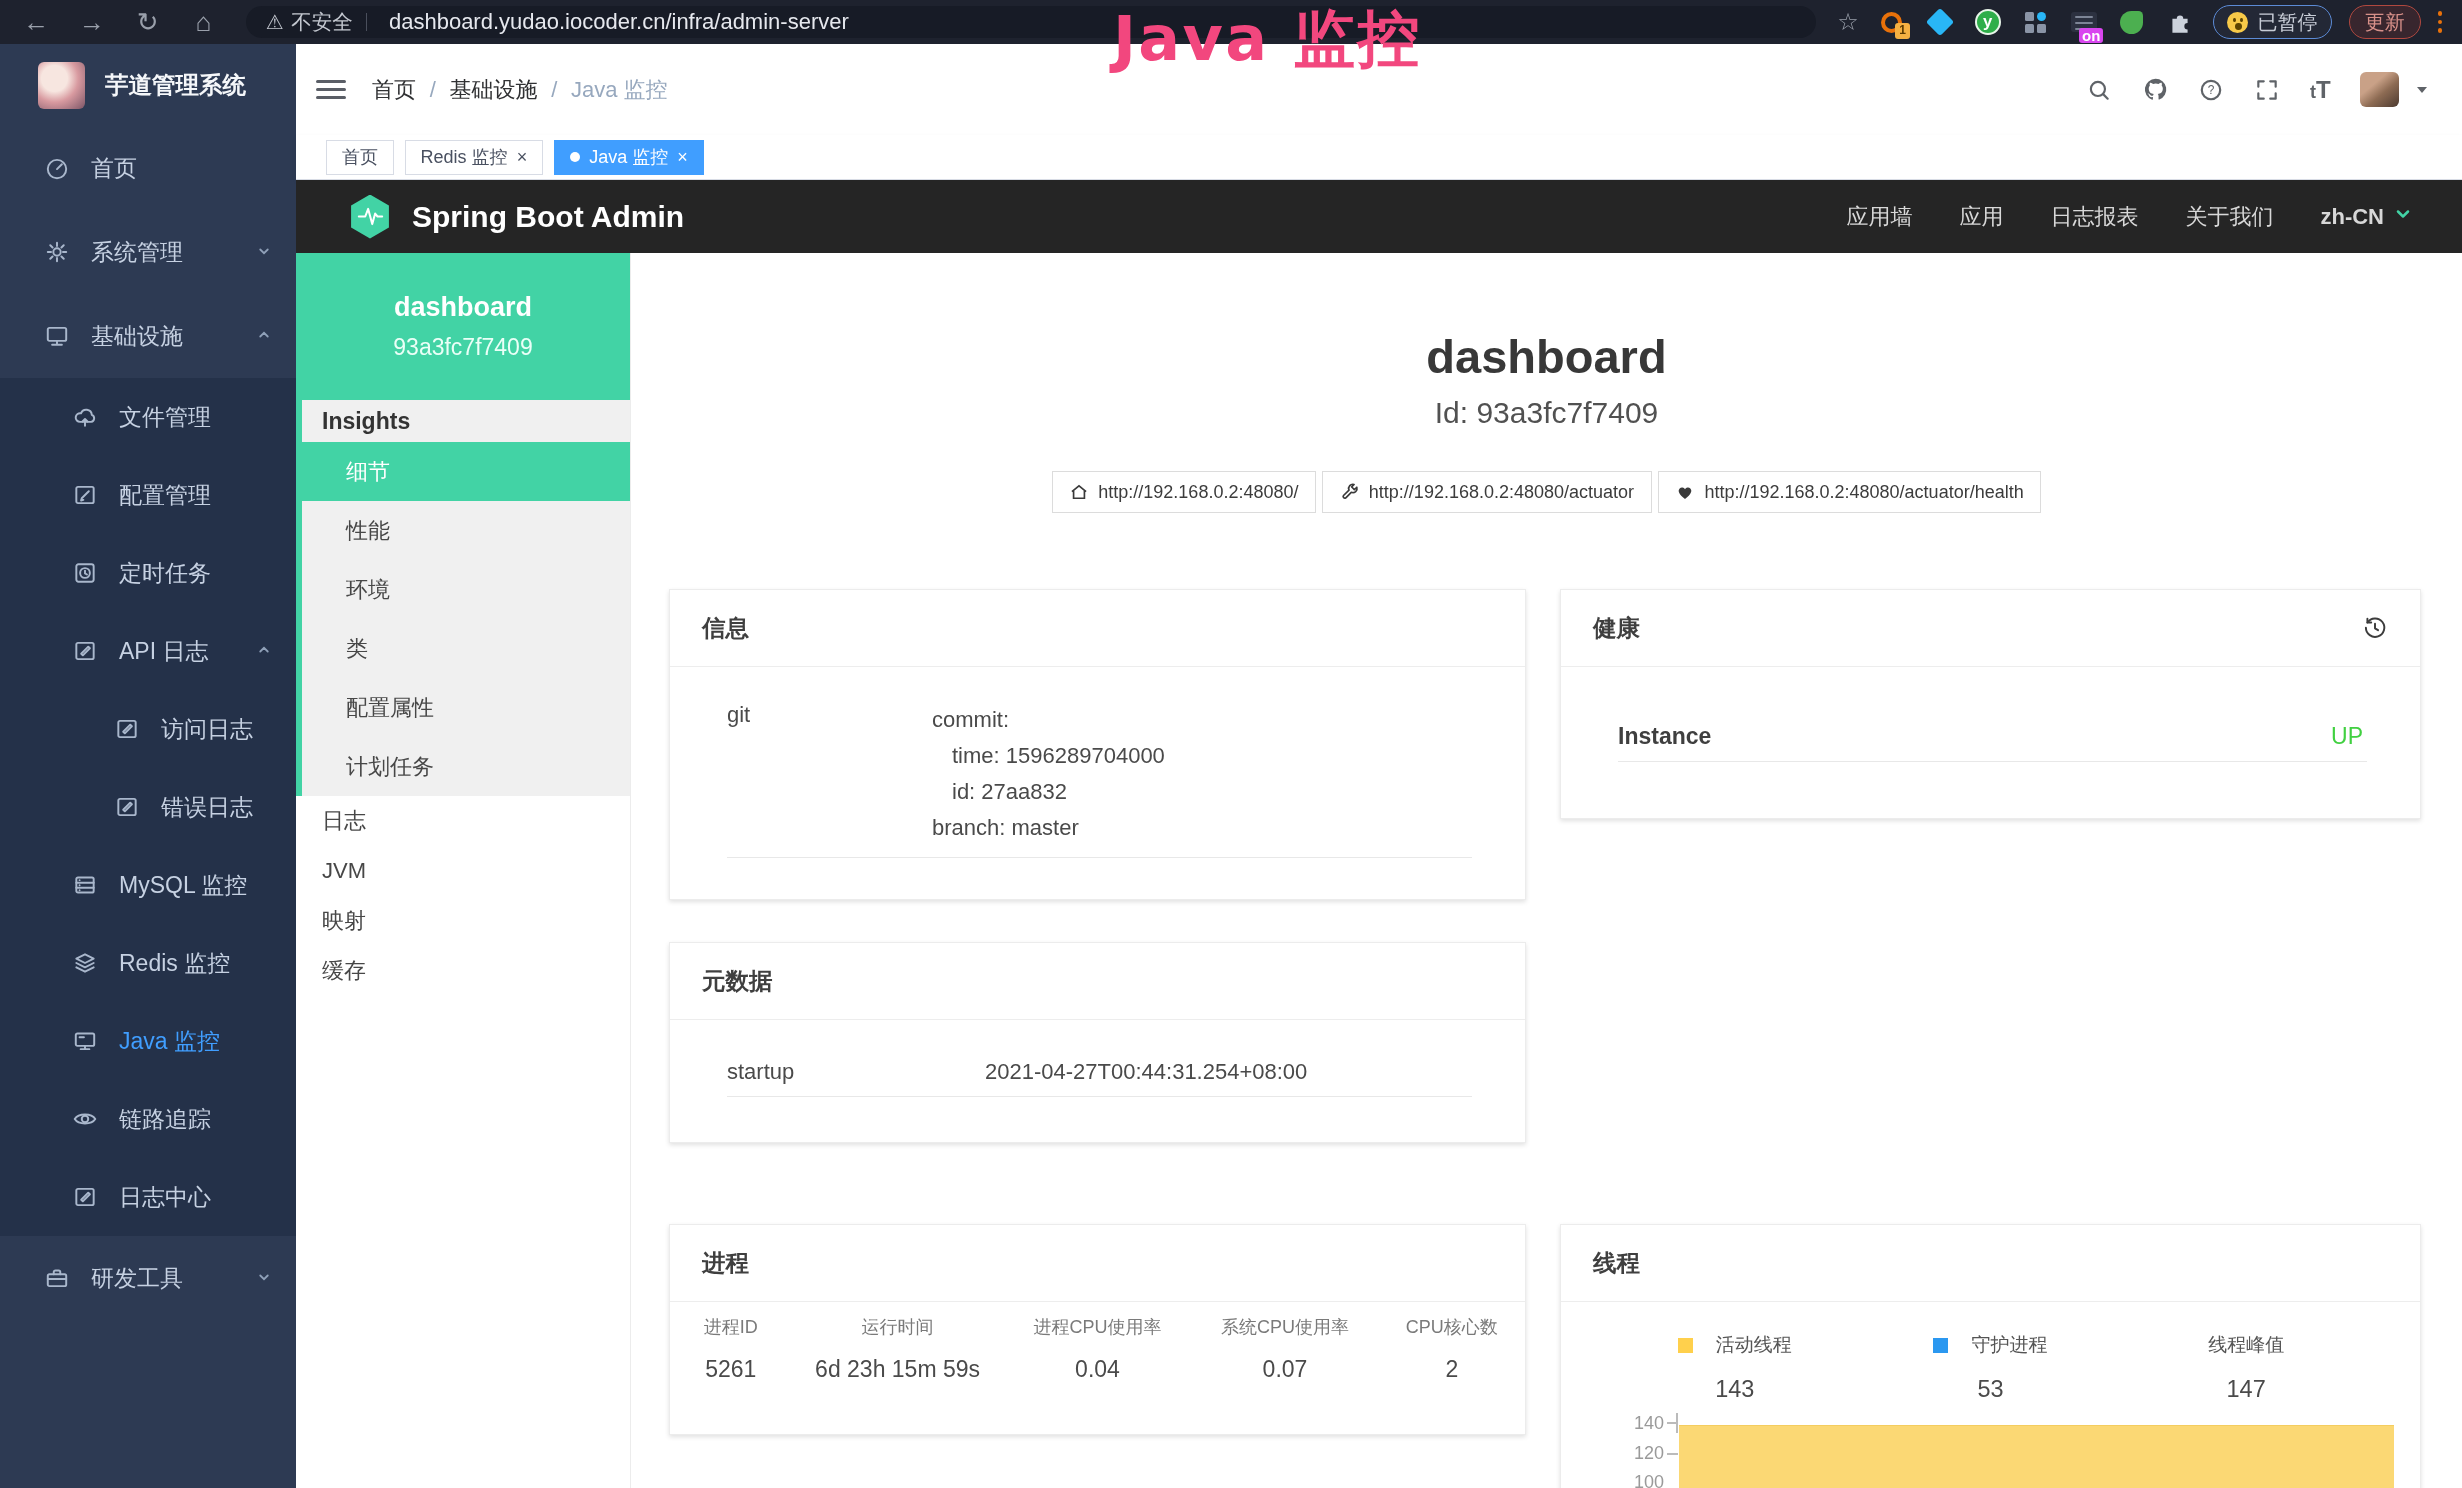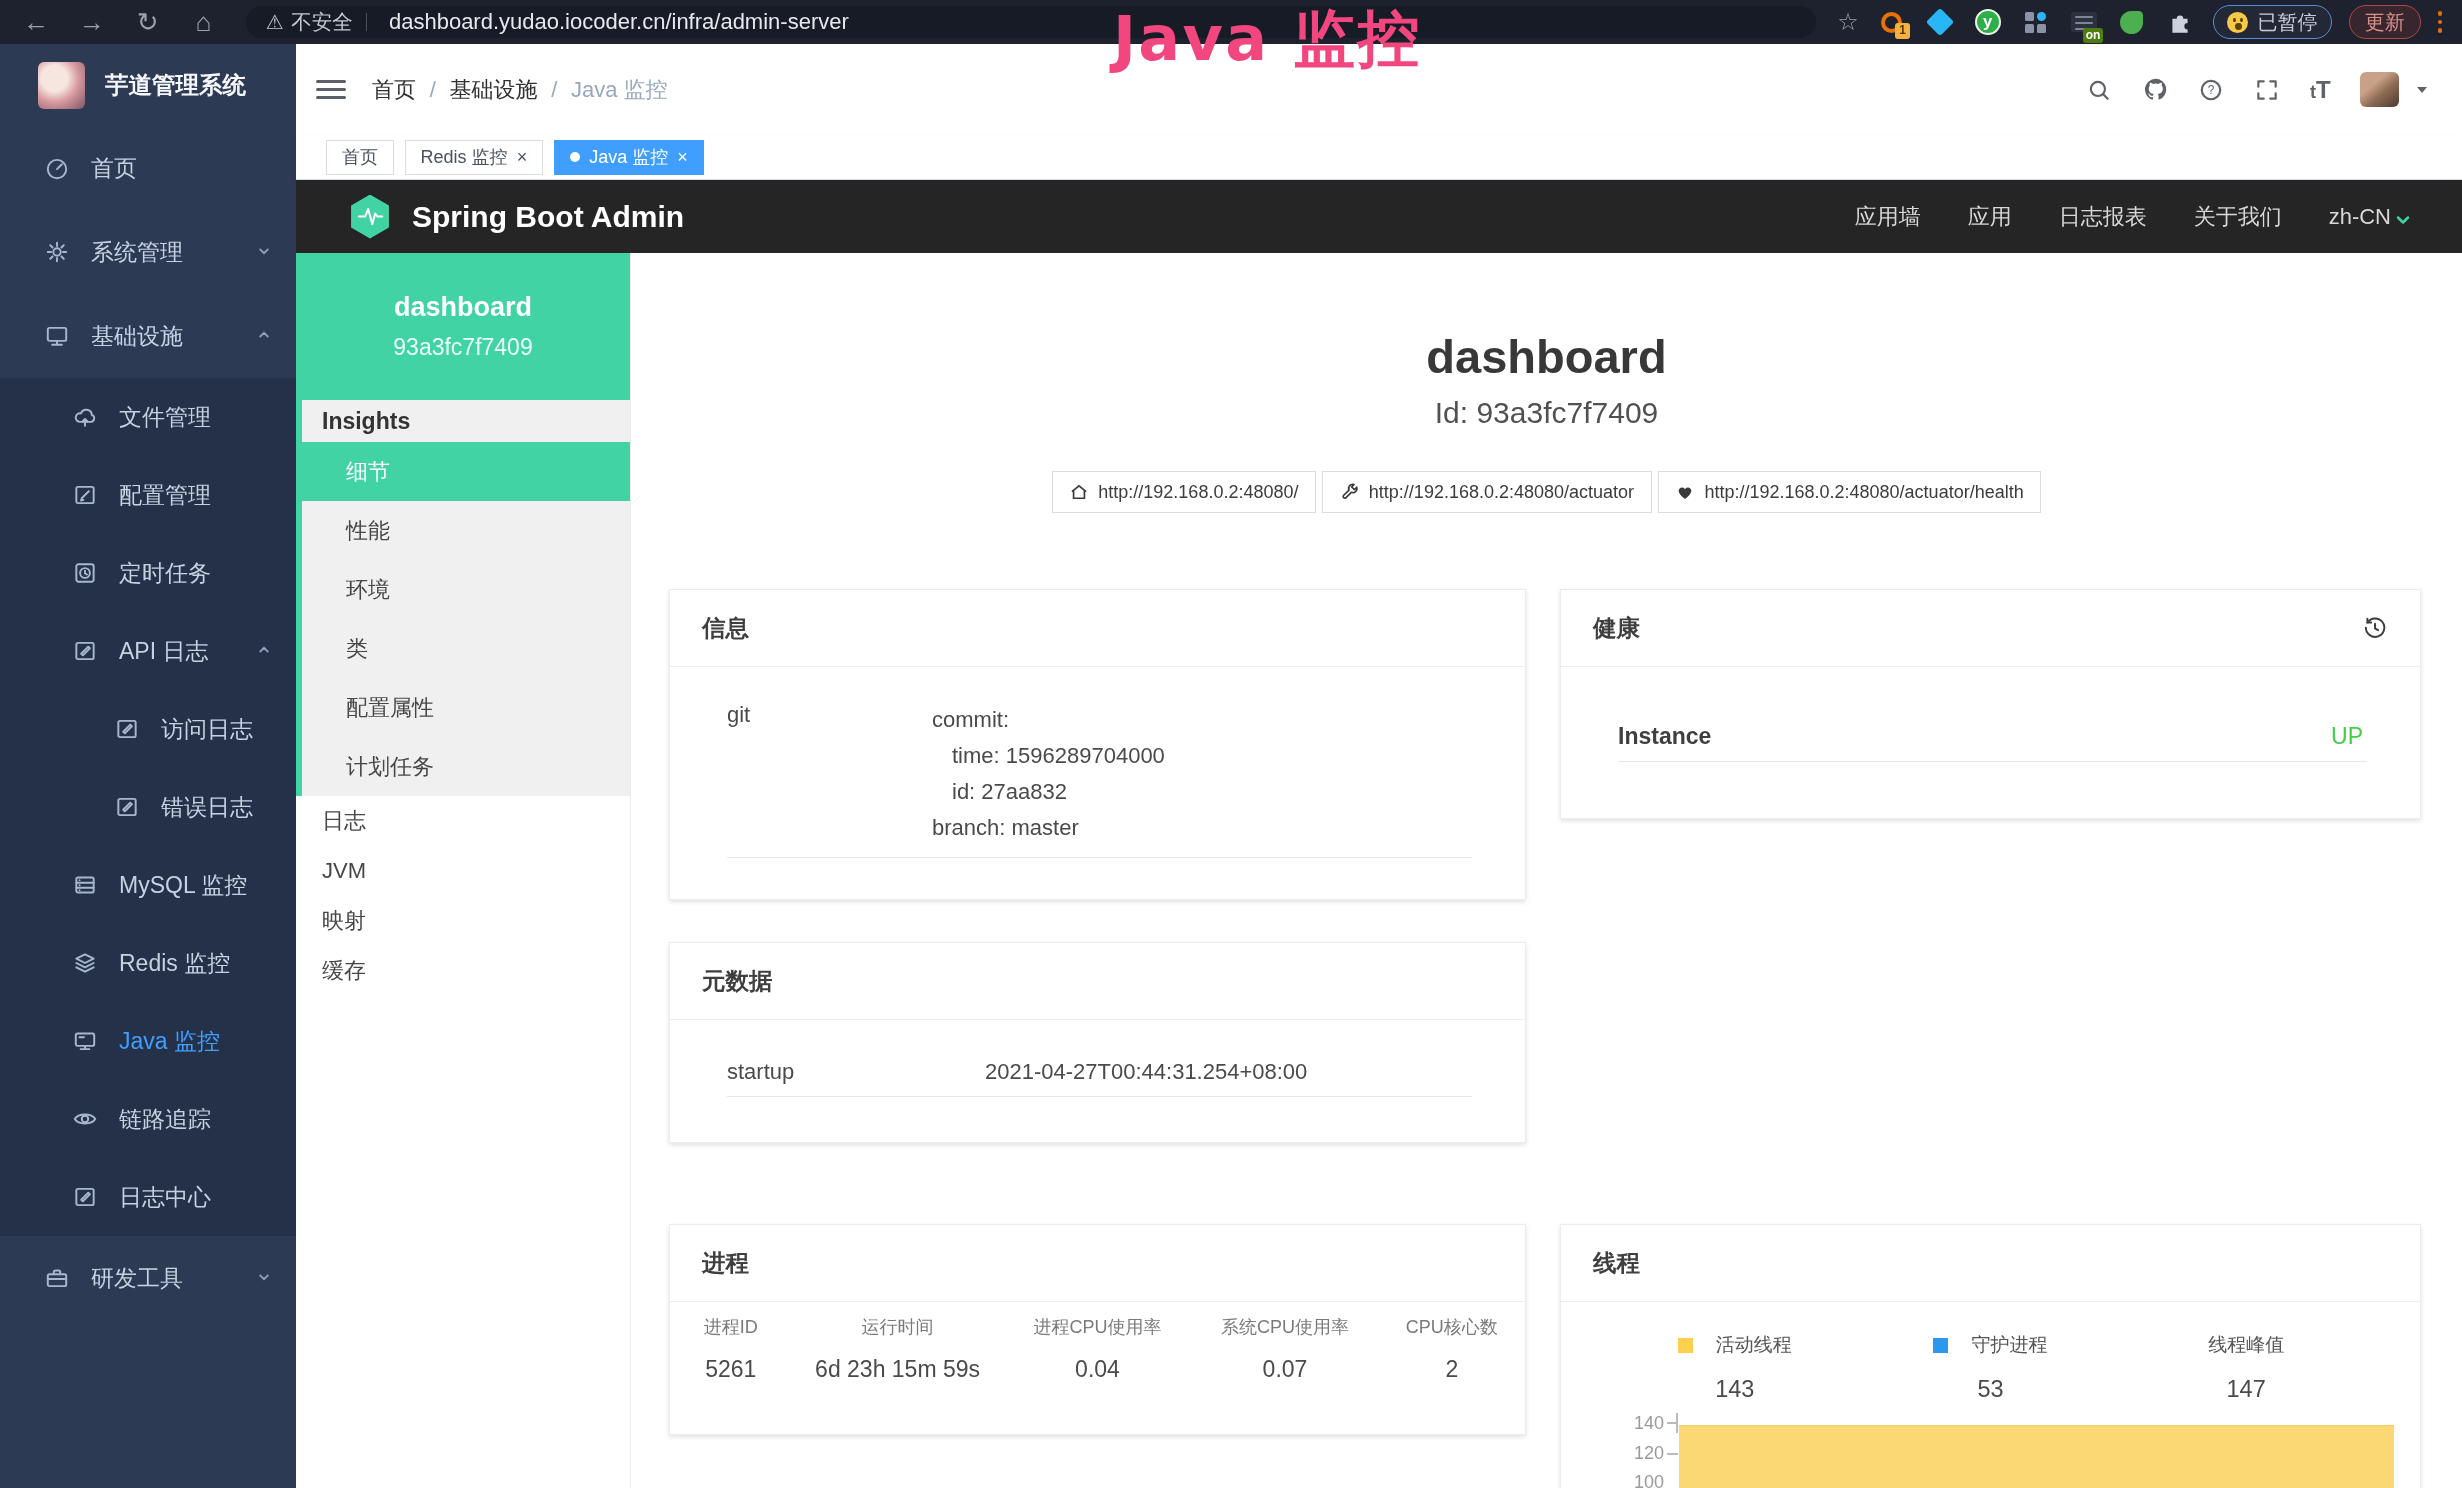--- a/index.html
+++ b/index.html
@@ -23,21 +23,21 @@
   .ext-badge{position:absolute;right:-3px;bottom:-1.5px;background:#f5b042;color:#5c3a00;font-size:12px;
              font-weight:bold;padding:0.8px 3.8px;border-radius:3px;line-height:13.7px;}
   .ext-pin{width:20px;height:20px;background:#29b6f6;transform:rotate(45deg);border-radius:3px;}
   .ext-y{width:26px;height:26px;border-radius:50%;background:#2fae4a;color:#fff;font-size:16.7px;
          font-weight:bold;display:flex;align-items:center;justify-content:center;border:2.3px solid #e8f5e9;box-sizing:border-box;}
   .ext-grid{display:grid;grid-template-columns:9px 9px;grid-gap:3px;}
   .ext-grid i{width:9px;height:9px;background:#8a94a6;border-radius:1.5px;}
   .ext-grid i.b{background:#29b6f6;border-radius:50%;}
   .ext-on{width:26px;height:20px;background:#2c3140;border-radius:3px;}
   .ext-on i{display:block;height:2.3px;background:#7d8596;margin:3.8px 3.8px 0 3.8px;border-radius:1.5px;}
-  .on-chip{position:absolute;right:-4.6px;bottom:-6px;background:#4d7c0f;color:#fff;font-size:12px;
+  .on-chip{position:absolute;right:-4.6px;bottom:-6px;background:#d946ef;color:#fff;font-size:15px;
            font-weight:bold;padding:0.8px 3px;border-radius:3px;line-height:13px;}
   .ext-leaf{width:23px;height:23px;background:#4caf50;border-radius:50% 4.6px 50% 50%;}
   .puz{fill:#ccd2dc;}
   .paused-pill{height:32px;border:1.5px solid #5c8bd6;border-radius:17.4px;display:flex;align-items:center;
                padding:0 13.7px;margin-right:16.7px;flex:none;background:#232836;}
   .emoji-face{width:21px;height:21px;border-radius:50%;background:#f7c948;position:relative;margin-right:9px;}
   .emoji-face i{position:absolute;width:3px;height:4.6px;background:#5c4400;border-radius:50%;top:6px;}
   .emoji-face i.l{left:5.3px}.emoji-face i.r{right:5.3px}
   .emoji-face b{position:absolute;width:6.8px;height:6.8px;background:#5c4400;border-radius:50%;left:7.6px;bottom:3px;}
   .paused-label{font-size:20px;color:#c7ccd6;}
@@ -101,21 +101,21 @@
   
   .sba{flex:1;display:flex;flex-direction:column;min-height:0;}
   .sba-header{height:73px;background:#252525;display:flex;align-items:center;padding:0 49px 0 52px;flex:none;}
   .hex{width:44px;height:44px;background:#42d3a5;flex:none;
        clip-path:polygon(50% 0%,93% 25%,93% 75%,50% 100%,7% 75%,7% 25%);
        display:flex;align-items:center;justify-content:center;}
   .hex svg{stroke:#fff;fill:none;stroke-width:3.5;stroke-linecap:round;stroke-linejoin:round;}
   .brand{color:#fff;font-size:30px;font-weight:bold;margin-left:20px;}
   .sba-nav{margin-left:auto;display:flex;align-items:center;gap:47px;font-size:22px;color:#d8d8d8;}
   .sba-link{cursor:pointer;}
-  .locale{display:flex;align-items:flex-end;gap:2px;cursor:pointer;}
+  .locale{display:flex;align-items:flex-start;gap:9px;cursor:pointer;font-weight:bold;}
   .locale svg{stroke:#42d3a5;fill:none;stroke-width:3;stroke-linecap:round;stroke-linejoin:round;}
 
   .sba-body{flex:1;display:flex;min-height:0;}
   .inst-sidebar{width:334px;flex:none;border-right:0.8px solid #ececec;background:#fff;}
   .inst-head{height:147px;background:#42d3a5;color:#fff;display:flex;flex-direction:column;
              align-items:center;justify-content:center;gap:10.6px;cursor:pointer;}
   .inst-name{font-size:27px;font-weight:bold;}
   .inst-id{font-size:23px;color:#eafff7;}
   .insights{background:#f0f0f0;border-left:6px solid #42d3a5;}
   .ins-h{height:42px;display:flex;align-items:center;padding-left:20px;font-size:23px;font-weight:bold;color:#333;}

